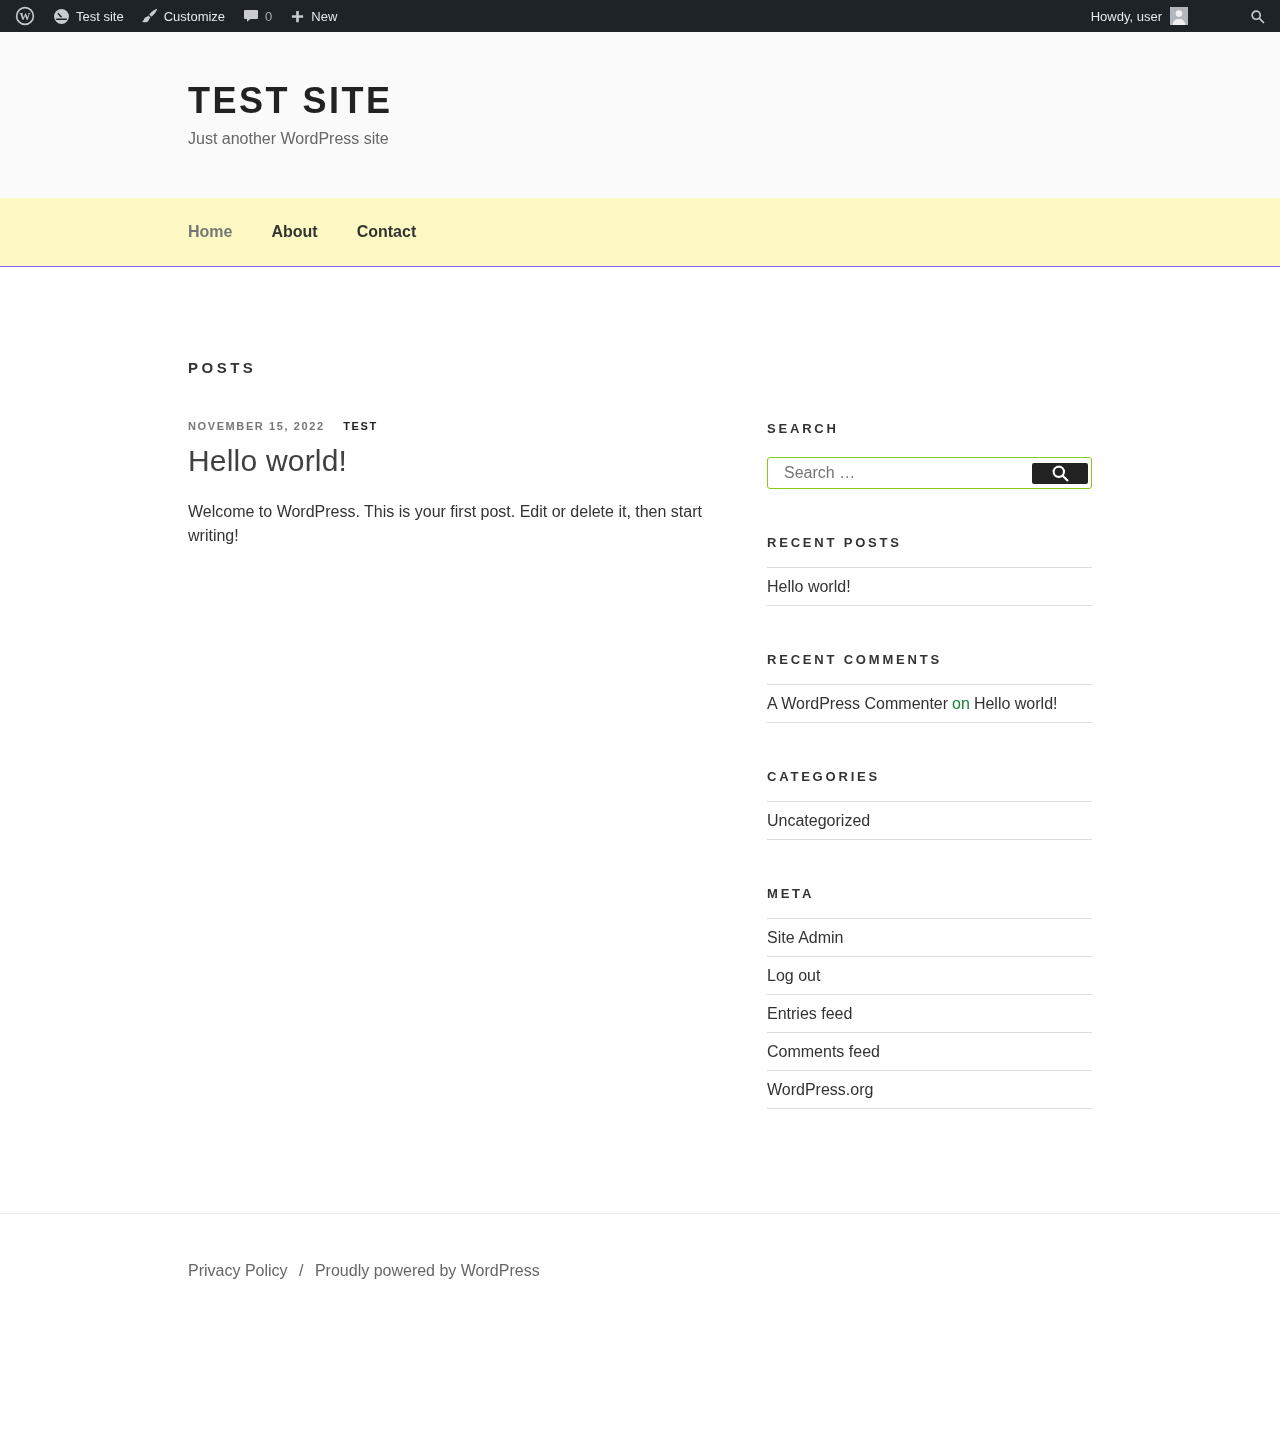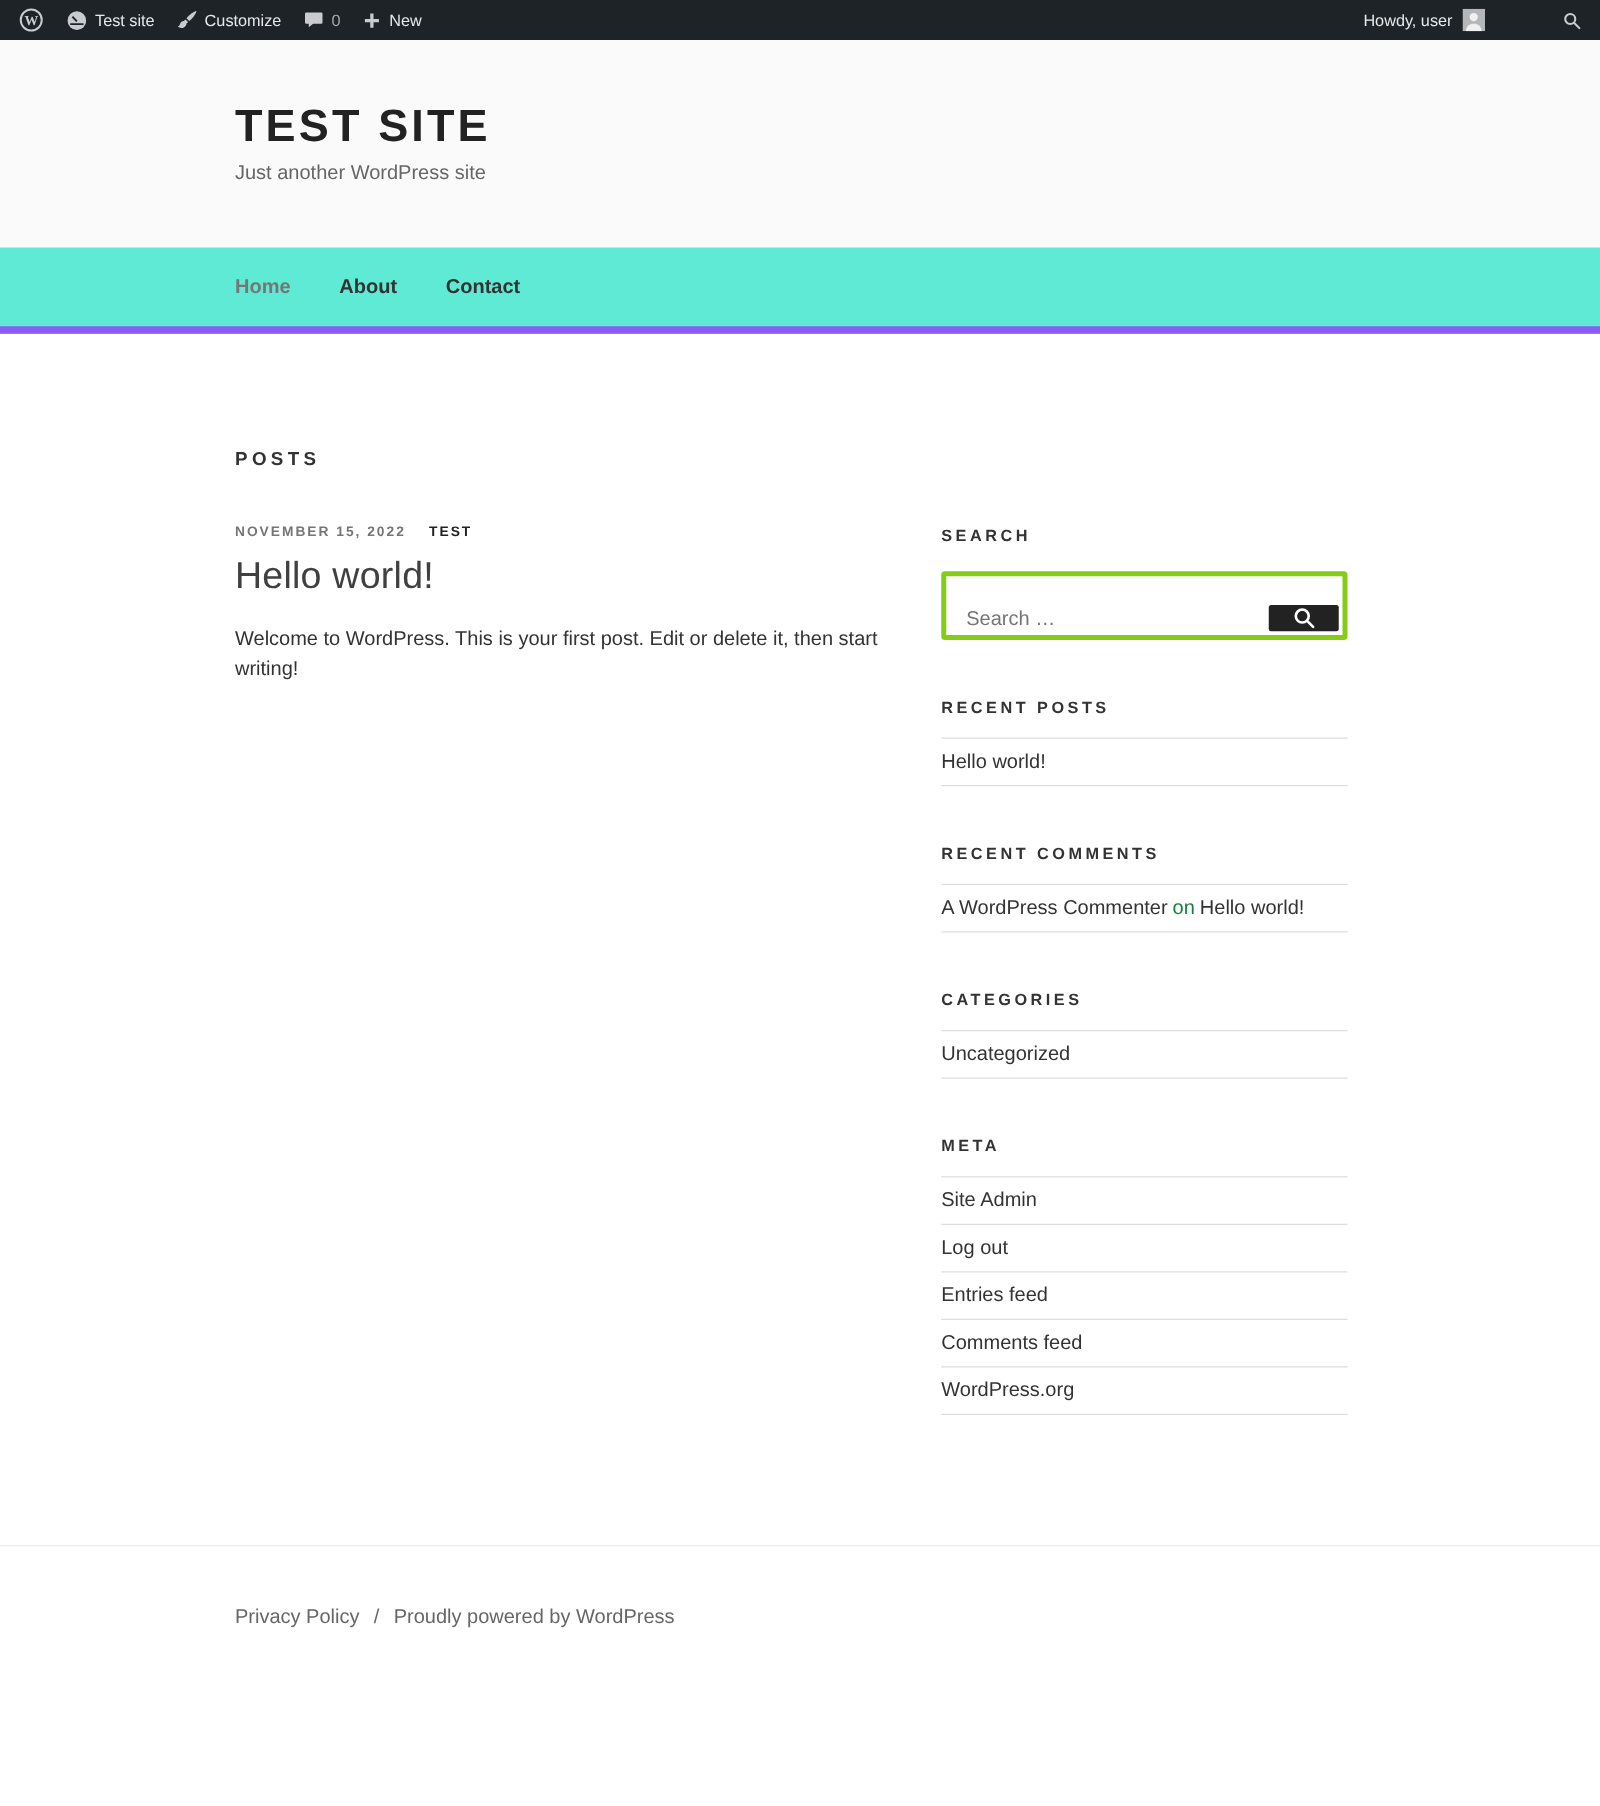--- a/index.html
+++ b/index.html
@@ -52,43 +52,43 @@
   }
   .site-title a { color: #222; }
   .site-description {
     margin: 9px 0 0;
     font-size: 16px;
     color: #666;
   }
 
   
   #site-nav {
-    background: #5eead4;
-    border-bottom: 6px solid #8b5cf6;
+    background: #fef9c3;
+    border-bottom: 1px solid #8b5cf6;
     height: 69px;
   }
   #site-nav .wrap {
     display: flex;
     align-items: center;
     height: 100%;
   }
   .nav-link {
     font-size: 16px;
     font-weight: bold;
     color: #333;
     margin-right: 39px;
   }
   .nav-link.current { color: #767676; }
 
   
   #content {
     padding-top: 92px;
     display: grid;
     grid-template-columns: 532px 325px;
-    column-gap: 33px;
+    column-gap: 47px;
   }
   .page-title {
     margin: 0;
     font-size: 15px;
     font-weight: bold;
     letter-spacing: 3.5px;
     color: #333;
   }
   article { margin-top: 44px; }
   .entry-meta {
@@ -120,26 +120,26 @@
   .widget-title {
     margin: 0;
     font-size: 13px;
     font-weight: bold;
     letter-spacing: 2.8px;
     color: #333;
     line-height: 15px;
   }
   .search-form {
     margin-top: 21px;
-    height: 55px;
-    border: 4px solid #84cc16;
+    height: 32px;
+    border: 1px solid #84cc16;
     border-radius: 3px;
     background: #fff;
     display: flex;
-    align-items: flex-end;
+    align-items: center;
     padding: 3px;
   }
   .search-input {
     flex: 1;
     min-width: 0;
     border: 0;
     outline: 0;
     background: transparent;
     padding: 0 13px;
     font-size: 16px;

